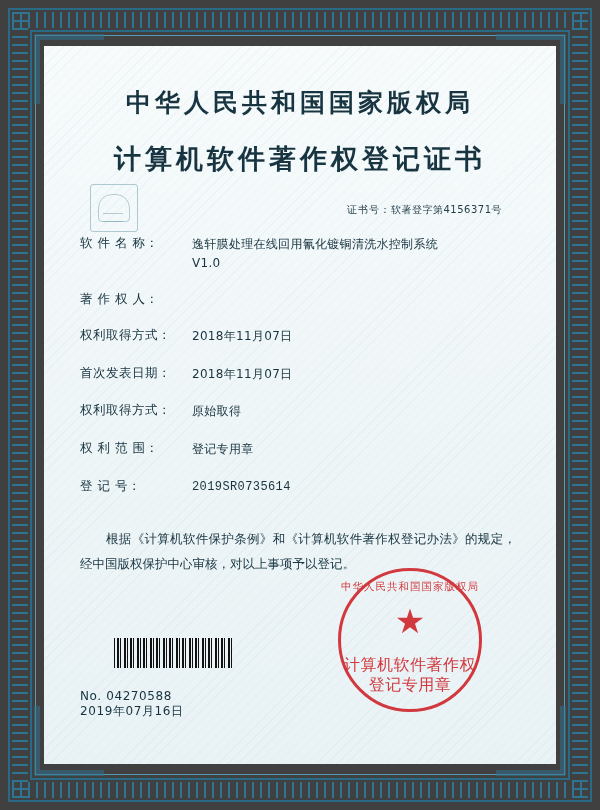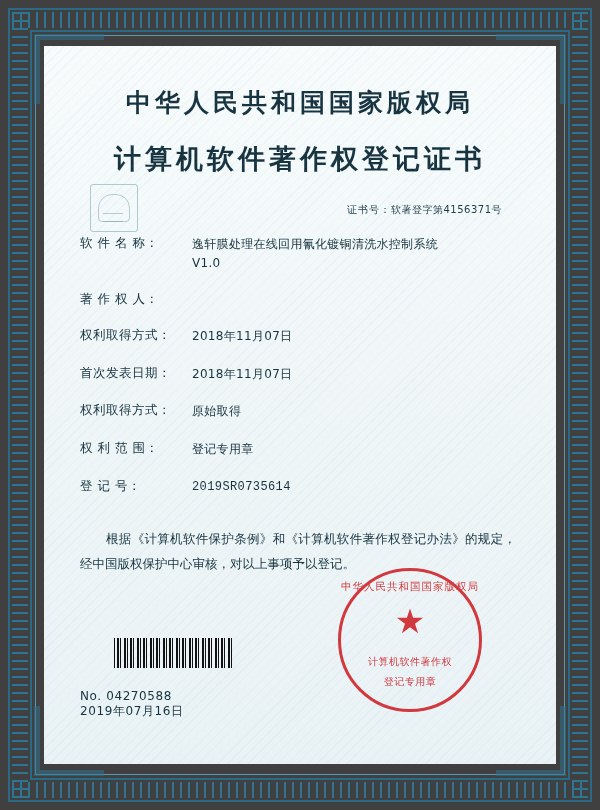--- a/index.html
+++ b/index.html
@@ -266,21 +266,21 @@
     transform: translateX(-50%);
     color: #cf2026;
     font-size: 34px;
     line-height: 34px;
   }
   .seal-line1, .seal-line2 {
     position: absolute;
     left: 0; right: 0;
     text-align: center;
     font-family: "DejaVu Sans", sans-serif;
-    font-size: 10px;
+    font-size: 16px;
     color: #cf2026;
     letter-spacing: 0.5px;
   }
   .seal-line1 { top: 84px; }
   .seal-line2 { top: 104px; }
 
   
   .footer {
     position: absolute;
     left: 36px;

